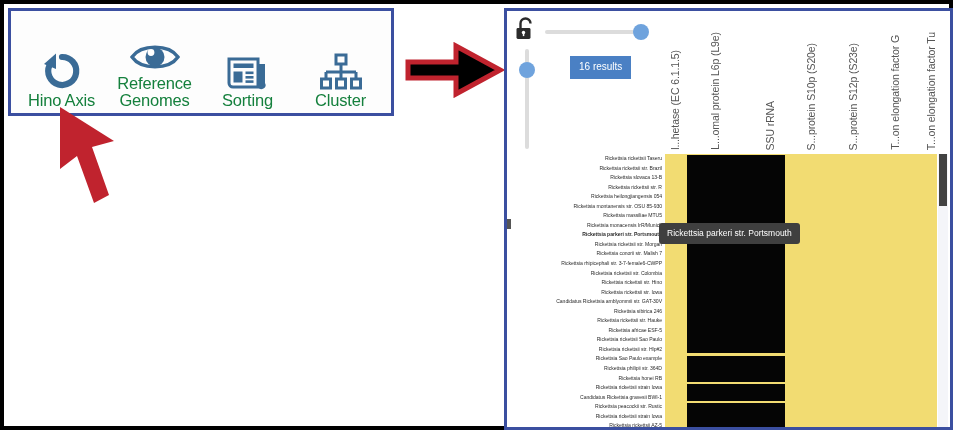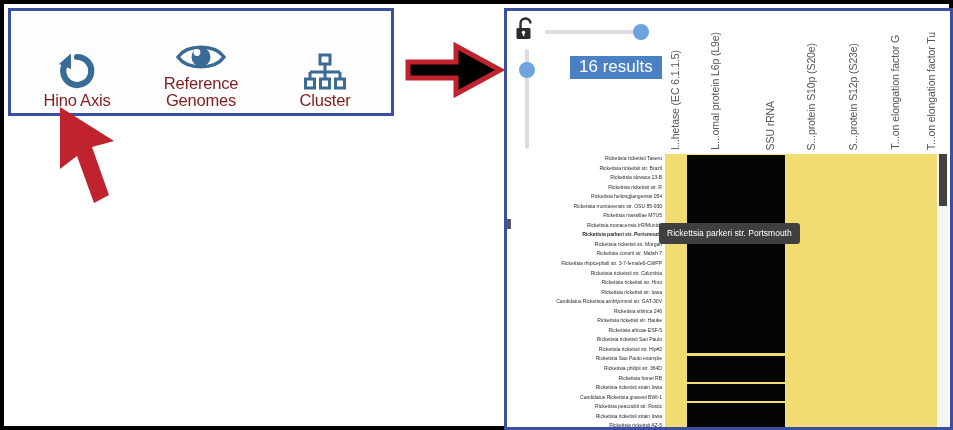--- a/index.html
+++ b/index.html
@@ -44,21 +44,21 @@
     cursor: pointer;
   }
   .tool-icon {
     display: flex;
     align-items: flex-end;
     justify-content: center;
     height: 46px;
     margin-bottom: 1px;
   }
   .tool-label {
-    color: #7f1d1d;
+    color: #15803d;
     font-size: 16.5px;
     line-height: 17px;
     text-align: center;
     letter-spacing: -0.2px;
     white-space: pre-line;
   }
 
   
   #pointer-arrow {
     position: absolute;
@@ -124,21 +124,21 @@
     width: 16px; height: 16px; border-radius: 50%;
     background: #6fa3dd;
   }
 
   
   #results-badge {
     position: absolute;
     left: 63px; top: 45px;
     background: #4a80c4;
     color: #ffffff;
-    font-size: 17px;
+    font-size: 10px;
     padding: 5px 9px 6px 9px;
     line-height: 12px;
   }
 
   
   #col-headers {
     position: absolute;
     left: 160px; top: 0px;
     width: 286px; height: 143px;
   }
@@ -244,20 +244,34 @@
         <svg width="52" height="34" viewBox="0 0 52 34">
           <path d="M3 17 C12 4, 40 4, 49 17 C40 30, 12 30, 3 17 Z" fill="none" stroke="#3a6b96" stroke-width="3.4"></path>
           <circle cx="26" cy="17" r="9.5" fill="#3a6b96"></circle>
           <circle cx="22" cy="12.5" r="3.4" fill="#ffffff"></circle>
         </svg>
       </div>
       <div class="tool-label">Reference
 Genomes</div>
     </div>
 
+    <div class="tool-item">
+      <div class="tool-icon">
+        <svg width="42" height="36" viewBox="0 0 42 36">
+          <path d="M2 4 L31 4 L31 32 L6 32 A4 4 0 0 1 2 28 Z" fill="none" stroke="#3a6b96" stroke-width="3"></path>
+          <path d="M31 9 L38 9 L38 28 A4 4 0 0 1 31 32 Z" fill="#3a6b96"></path>
+          <rect x="6.5" y="8.5" width="20" height="4.5" fill="#3a6b96"></rect>
+          <rect x="6.5" y="16.5" width="9" height="11" fill="#3a6b96"></rect>
+          <rect x="18.5" y="16.5" width="8" height="2.6" fill="#3a6b96"></rect>
+          <rect x="18.5" y="21" width="8" height="2.6" fill="#3a6b96"></rect>
+          <rect x="18.5" y="25.3" width="8" height="2.6" fill="#3a6b96"></rect>
+        </svg>
+      </div>
+      <div class="tool-label">Sorting</div>
+    </div>
 
     <div class="tool-item">
       <div class="tool-icon">
         <svg width="42" height="38" viewBox="0 0 42 38">
           <rect x="16" y="2" width="10" height="9" fill="none" stroke="#3a6b96" stroke-width="3"></rect>
           <path d="M21 11 L21 19 M6 19 L36 19 M6 19 L6 26 M21 19 L21 26 M36 19 L36 26" fill="none" stroke="#3a6b96" stroke-width="3"></path>
           <rect x="1.5" y="26" width="9" height="9" fill="none" stroke="#3a6b96" stroke-width="3"></rect>
           <rect x="16.5" y="26" width="9" height="9" fill="none" stroke="#3a6b96" stroke-width="3"></rect>
           <rect x="31.5" y="26" width="9" height="9" fill="none" stroke="#3a6b96" stroke-width="3"></rect>
         </svg>

